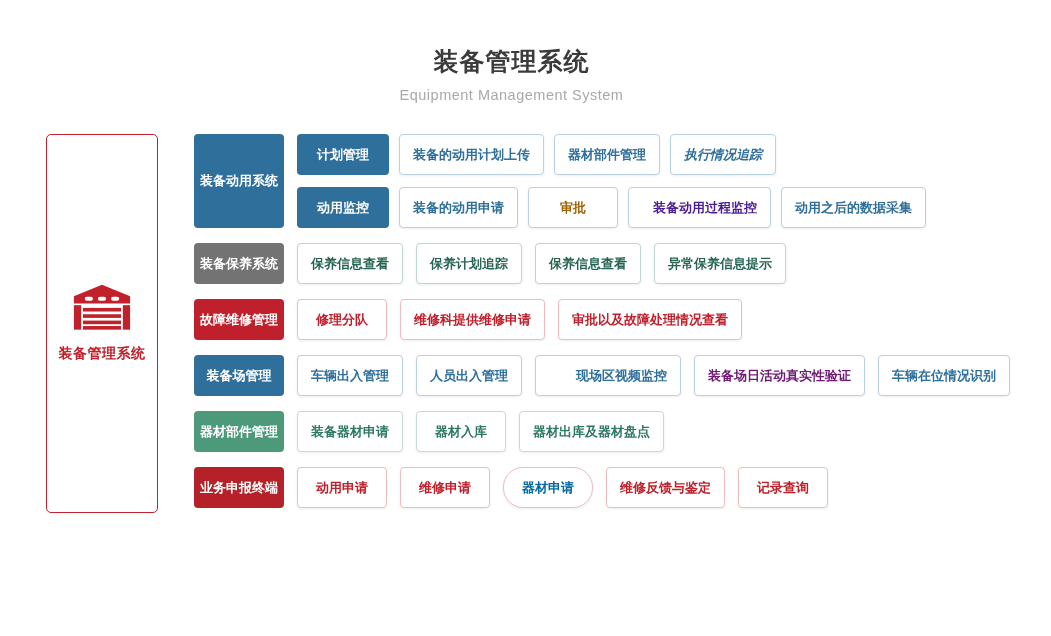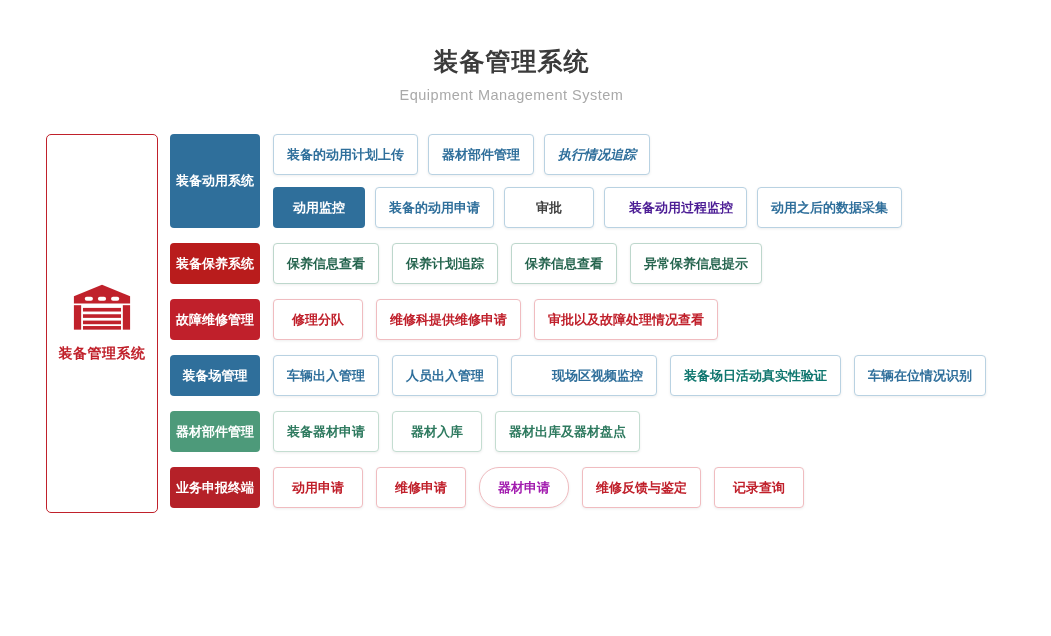--- a/index.html
+++ b/index.html
@@ -33,21 +33,21 @@
   .branch-col { display: flex; flex-direction: column; gap: 12px; }
   .subrow { display: flex; gap: 10px; }
 
   .box {
     min-height: 41px; height: auto;
     border-radius: 4px;
     display: flex; align-items: center; justify-content: center;
     font-size: 13px; font-weight: bold;
     white-space: nowrap;
   }
-  .category { width: 90px; flex: none; color: #ffffff; text-align: center; padding: 0 3px; }
+  .category { width: 90px; flex: none; color: #ffffff; text-align: center; padding: 0 3px; margin-left: 24px; }
   .branch   { min-width: 92px; height: 41px; color: #ffffff; padding: 0 10px; }
   .item {
     min-width: 90px; height: 41px;
     padding: 0 13px;
     background: #ffffff;
     border: 1px solid;
     box-shadow: 0 1px 3px rgba(0,0,0,0.07);
   }
 </style>
 </head>
@@ -76,63 +76,64 @@
         </svg>
       </span>
       <span class="root-label">装备管理系统</span>
     </div>
 
     <div class="rows" id="rows">
         <div class="row">
           <div class="box category" style="background: rgb(47, 111, 155);">装备动用系统</div>
           <div class="branch-col">
             <div class="subrow">
+              <div class="box branch" style="background: rgb(47, 111, 155);">计划管理</div>
               <div class="box item" style="color: rgb(47, 111, 155); border-color: rgb(185, 210, 226);">装备的动用计划上传</div>
               <div class="box item" style="color: rgb(47, 111, 155); border-color: rgb(185, 210, 226);">器材部件管理</div>
               <div class="box item" style="color: rgb(47, 111, 155); border-color: rgb(185, 210, 226); font-style: italic;">执行情况追踪</div>
             </div>
             <div class="subrow">
               <div class="box branch" style="background: rgb(47, 111, 155);">动用监控</div>
               <div class="box item" style="color: rgb(47, 111, 155); border-color: rgb(185, 210, 226);">装备的动用申请</div>
-              <div class="box item" style="color: #404040; border-color: rgb(185, 210, 226);">审批</div>
+              <div class="box item" style="color: #a16207; border-color: rgb(185, 210, 226);">审批</div>
               <div class="box item" style="color: #4c1d95; border-color: rgb(185, 210, 226); padding-left: 24px;">装备动用过程监控</div>
               <div class="box item" style="color: rgb(47, 111, 155); border-color: rgb(185, 210, 226);">动用之后的数据采集</div>
             </div>
           </div>
         </div>
         <div class="row">
-          <div class="box category" style="background: #b91c1c;">装备保养系统</div>
+          <div class="box category" style="background: #737373;">装备保养系统</div>
           <div class="box item" style="color: rgb(38, 101, 79); border-color: rgb(189, 215, 204);">保养信息查看</div>
           <div class="box item" style="color: rgb(38, 101, 79); border-color: rgb(189, 215, 204);">保养计划追踪</div>
           <div class="box item" style="color: rgb(38, 101, 79); border-color: rgb(189, 215, 204);">保养信息查看</div>
           <div class="box item" style="color: rgb(38, 101, 79); border-color: rgb(189, 215, 204);">异常保养信息提示</div>
         </div>
         <div class="row">
           <div class="box category" style="background: rgb(192, 32, 43);">故障维修管理</div>
           <div class="box item" style="color: rgb(192, 32, 43); border-color: rgb(240, 188, 192);">修理分队</div>
           <div class="box item" style="color: rgb(192, 32, 43); border-color: rgb(240, 188, 192);">维修科提供维修申请</div>
           <div class="box item" style="color: rgb(192, 32, 43); border-color: rgb(240, 188, 192);">审批以及故障处理情况查看</div>
         </div>
         <div class="row">
           <div class="box category" style="background: rgb(47, 111, 155);">装备场管理</div>
           <div class="box item" style="color: rgb(47, 111, 155); border-color: rgb(185, 210, 226);">车辆出入管理</div>
           <div class="box item" style="color: rgb(47, 111, 155); border-color: rgb(185, 210, 226);">人员出入管理</div>
           <div class="box item" style="color: rgb(47, 111, 155); border-color: rgb(185, 210, 226); padding-left: 40px;">现场区视频监控</div>
-          <div class="box item" style="color: #0f766e; border-color: rgb(185, 210, 226); font-family: Liberation Mono, monospace;">装备场日活动真实性验证</div>
+          <div class="box item" style="color: #701a75; border-color: rgb(185, 210, 226); font-family: Liberation Mono, monospace;">装备场日活动真实性验证</div>
           <div class="box item" style="color: rgb(47, 111, 155); border-color: rgb(185, 210, 226);">车辆在位情况识别</div>
         </div>
         <div class="row">
           <div class="box category" style="background: rgb(77, 154, 122);">器材部件管理</div>
           <div class="box item" style="color: rgb(46, 122, 95); border-color: rgb(196, 221, 209);">装备器材申请</div>
           <div class="box item" style="color: rgb(46, 122, 95); border-color: rgb(196, 221, 209);">器材入库</div>
           <div class="box item" style="color: rgb(46, 122, 95); border-color: rgb(196, 221, 209);">器材出库及器材盘点</div>
         </div>
         <div class="row">
           <div class="box category" style="background: rgb(181, 33, 40);">业务申报终端</div>
           <div class="box item" style="color: rgb(192, 32, 43); border-color: rgb(240, 188, 192);">动用申请</div>
           <div class="box item" style="color: rgb(192, 32, 43); border-color: rgb(240, 188, 192);">维修申请</div>
-          <div class="box item" style="color: #a21caf; border-color: rgb(240, 188, 192); border-radius: 20px;">器材申请</div>
+          <div class="box item" style="color: #0369a1; border-color: rgb(240, 188, 192); border-radius: 20px;">器材申请</div>
           <div class="box item" style="color: rgb(192, 32, 43); border-color: rgb(240, 188, 192);">维修反馈与鉴定</div>
           <div class="box item" style="color: rgb(192, 32, 43); border-color: rgb(240, 188, 192);">记录查询</div>
         </div>
       </div>
   </div>
 </div>
 
 </body></html>

